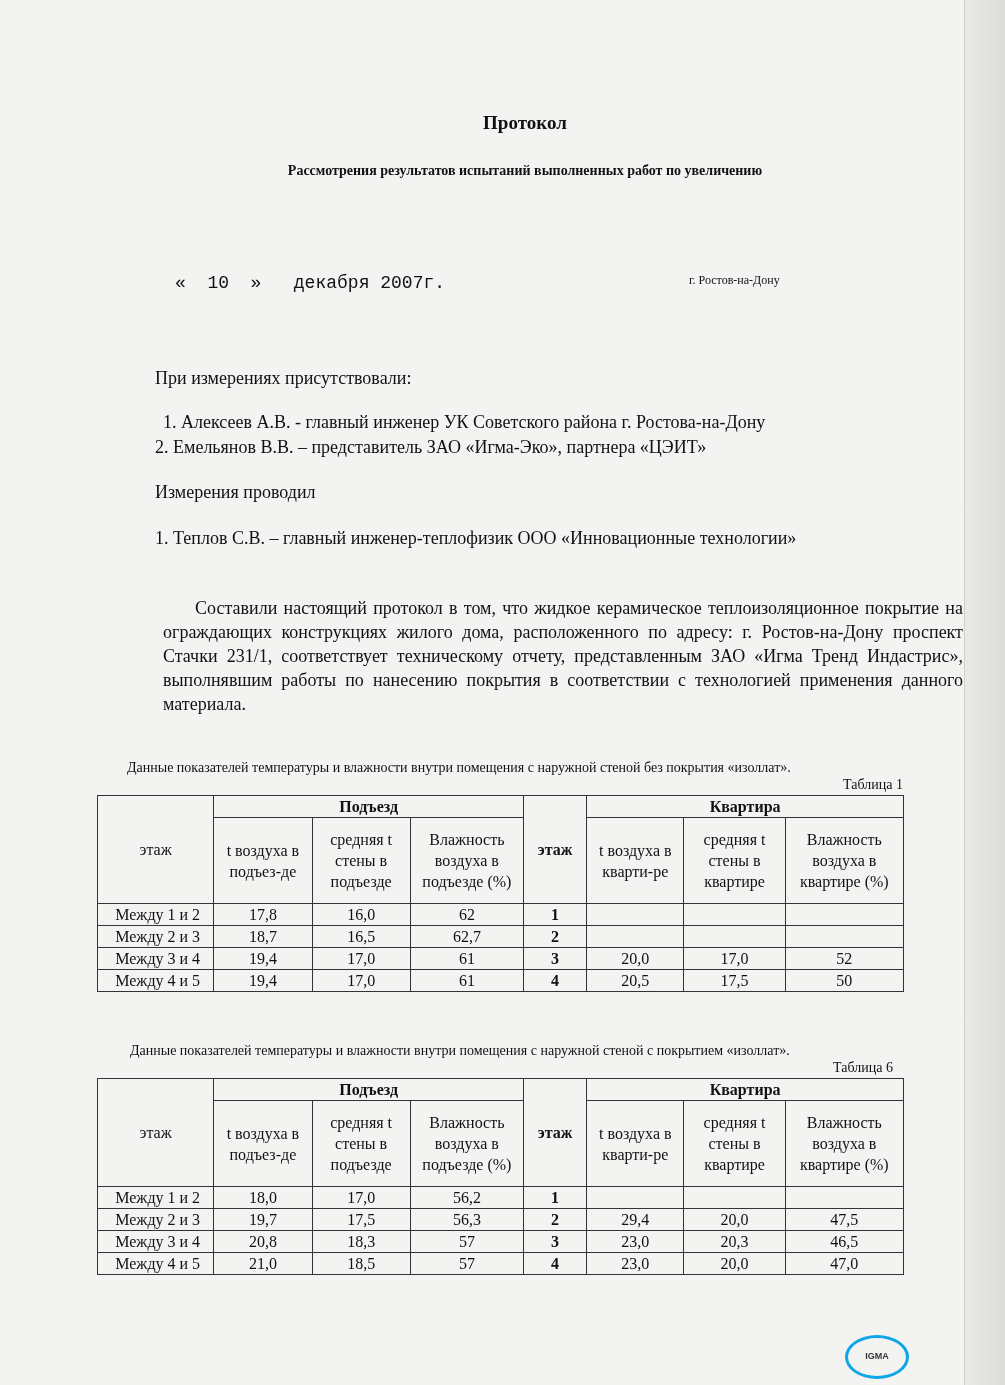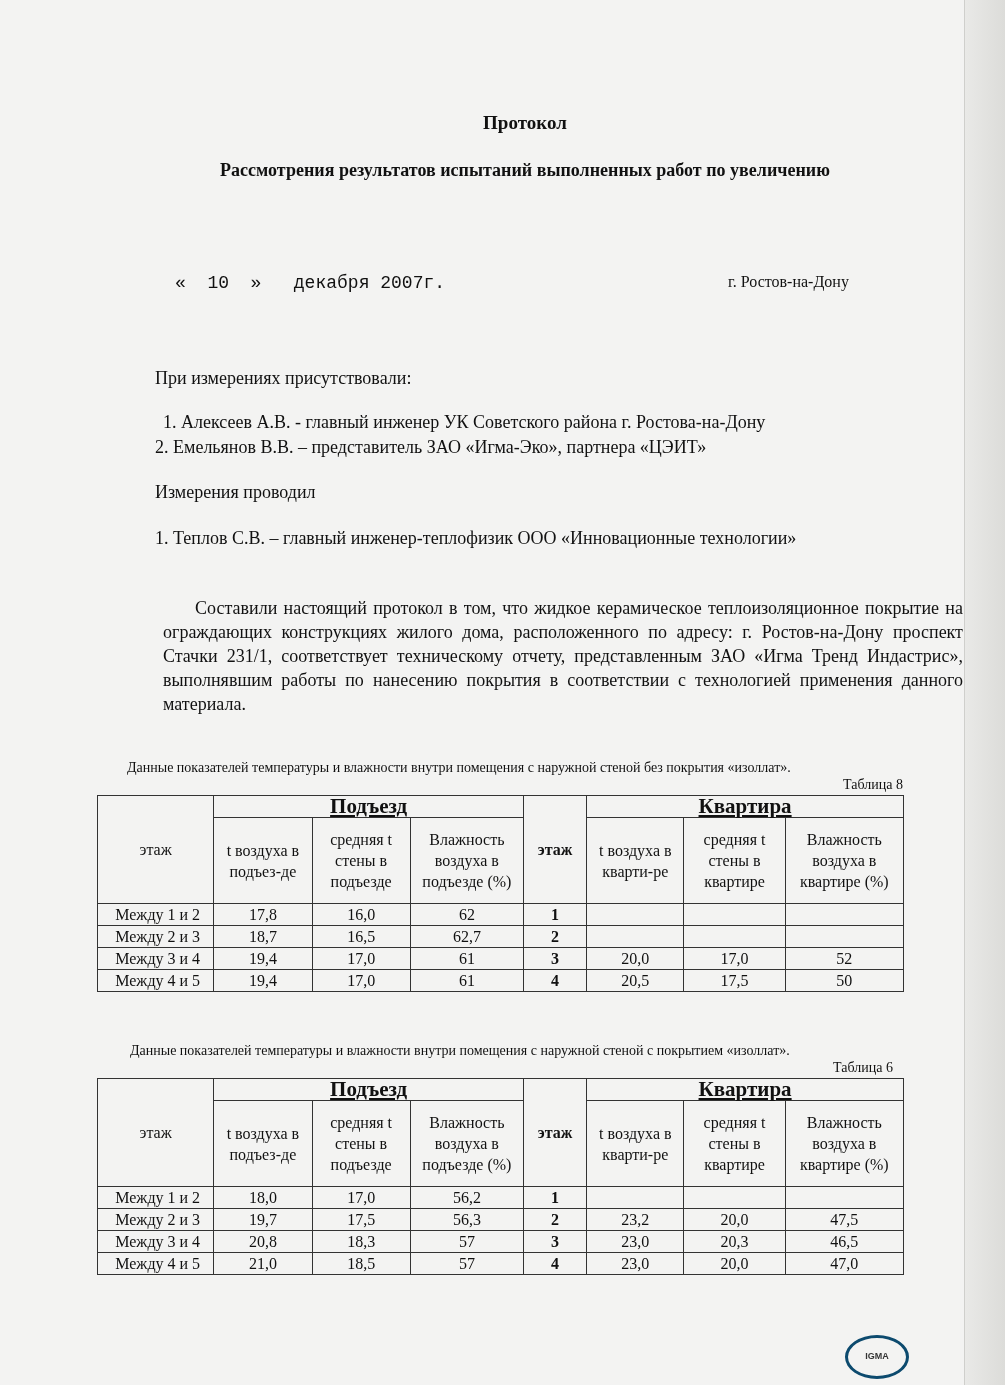--- a/index.html
+++ b/index.html
@@ -9,39 +9,39 @@
     font-family: "Liberation Serif", "DejaVu Serif", serif;
     color: #111;
   }
   .page-edge {
     position: absolute; right: 0; top: 0; width: 40px; height: 1385px;
     background: linear-gradient(to right, #e9e9e7, #dcdcd9);
     border-left: 1px solid #cfcfcc;
   }
   .abs { position: absolute; }
   .title { left: 0; width: 1050px; top: 112px; text-align: center; font-weight: bold; font-size: 19px; }
-  .subtitle { left: 100px; width: 850px; top: 159px; text-align: center; font-weight: bold; font-size: 18px; line-height: 23px; }
+  .subtitle { left: 100px; width: 850px; top: 159px; text-align: center; font-weight: bold; font-size: 14px; line-height: 23px; }
   .date { left: 175px; top: 273px; font-size: 18px; font-family: Liberation Mono, monospace; }
-  .city { left: 728px; top: 273px; font-size: 16px; }
+  .city { left: 689px; top: 273px; font-size: 12px; }
   .p18 { font-size: 18px; }
   .body-par { left: 125px; width: 800px; top: 596px; font-size: 18px; line-height: 24px; text-align: justify; text-indent: 32px; margin-left: 38px; }
   .caption { font-size: 14px; }
   table.data {
     position: absolute; border-collapse: collapse; font-size: 16px;
     background: transparent;
   }
   table.data td, table.data th {
     border: 1px solid #333; text-align: center; padding: 0 2px; font-weight: normal; line-height: 21px;
   }
-  table.data th.group { font-weight: bold; font-size: 21px; text-decoration: underline; }
+  table.data th.group { font-weight: bold; font-size: 16px; }
   table.data .floor { font-weight: bold; }
   table.data .rowlabel { text-align: center; padding-left: 6px; }
   table.data .hdr { height: 86px; }
   .logo {
-    left: 845px; top: 1335px; width: 58px; height: 38px; border: 3px solid #0c4a6e; border-radius: 50%;
+    left: 845px; top: 1335px; width: 58px; height: 38px; border: 3px solid #0ea5e9; border-radius: 50%;
     font-size: 9px; font-weight: bold; text-align: center; line-height: 36px; color: #333;
     font-family: "Liberation Sans", sans-serif;
   }
 </style>
 </head>
 <body>
 
 <div class="page-edge"></div>
 
 <div class="abs title">Протокол</div>
@@ -55,21 +55,21 @@
 <div class="abs p18" style="left:155px;top:368px;">При измерениях присутствовали:</div>
 <div class="abs p18" style="left:155px;top:412px;margin-left:8px;">1. Алексеев А.В. - главный инженер УК Советского района г. Ростова-на-Дону</div>
 <div class="abs p18" style="left:155px;top:437px;">2. Емельянов В.В. – представитель ЗАО «Игма-Эко», партнера «ЦЭИТ»</div>
 
 <div class="abs p18" style="left:155px;top:482px;">Измерения проводил</div>
 <div class="abs p18" style="left:155px;top:528px;">1. Теплов С.В. – главный инженер-теплофизик ООО «Инновационные технологии»</div>
 
 <div class="abs body-par">Составили настоящий протокол в том, что жидкое керамическое теплоизоляционное покрытие  на ограждающих конструкциях жилого дома, расположенного по адресу: г. Ростов-на-Дону проспект Стачки 231/1, соответствует техническому отчету, представленным ЗАО «Игма Тренд Индастрис», выполнявшим работы по нанесению покрытия в соответствии с технологией применения данного материала.</div>
 
 <div class="abs caption" style="left:127px;top:760px;">Данные показателей температуры и влажности внутри помещения с наружной стеной без покрытия «изоллат».</div>
-<div class="abs caption" style="left:843px;top:777px;">Таблица 8</div>
+<div class="abs caption" style="left:843px;top:777px;">Таблица 1</div>
 <table class="data" style="left:97px;top:795px;width:807px;">
   <colgroup>
       <col style="width:116px">
       <col style="width:98px">
       <col style="width:98px">
       <col style="width:113px">
       <col style="width:63px">
       <col style="width:97px">
       <col style="width:101px">
       <col style="width:118px">
@@ -169,21 +169,21 @@
     <td></td>
     <td></td>
     <td></td>
   </tr>
   <tr>
     <td class="rowlabel">Между 2 и 3</td>
     <td>19,7</td>
     <td>17,5</td>
     <td>56,3</td>
     <td class="floor">2</td>
-    <td>23,2</td>
+    <td>29,4</td>
     <td>20,0</td>
     <td>47,5</td>
   </tr>
   <tr>
     <td class="rowlabel">Между 3 и 4</td>
     <td>20,8</td>
     <td>18,3</td>
     <td>57</td>
     <td class="floor">3</td>
     <td>23,0</td>

